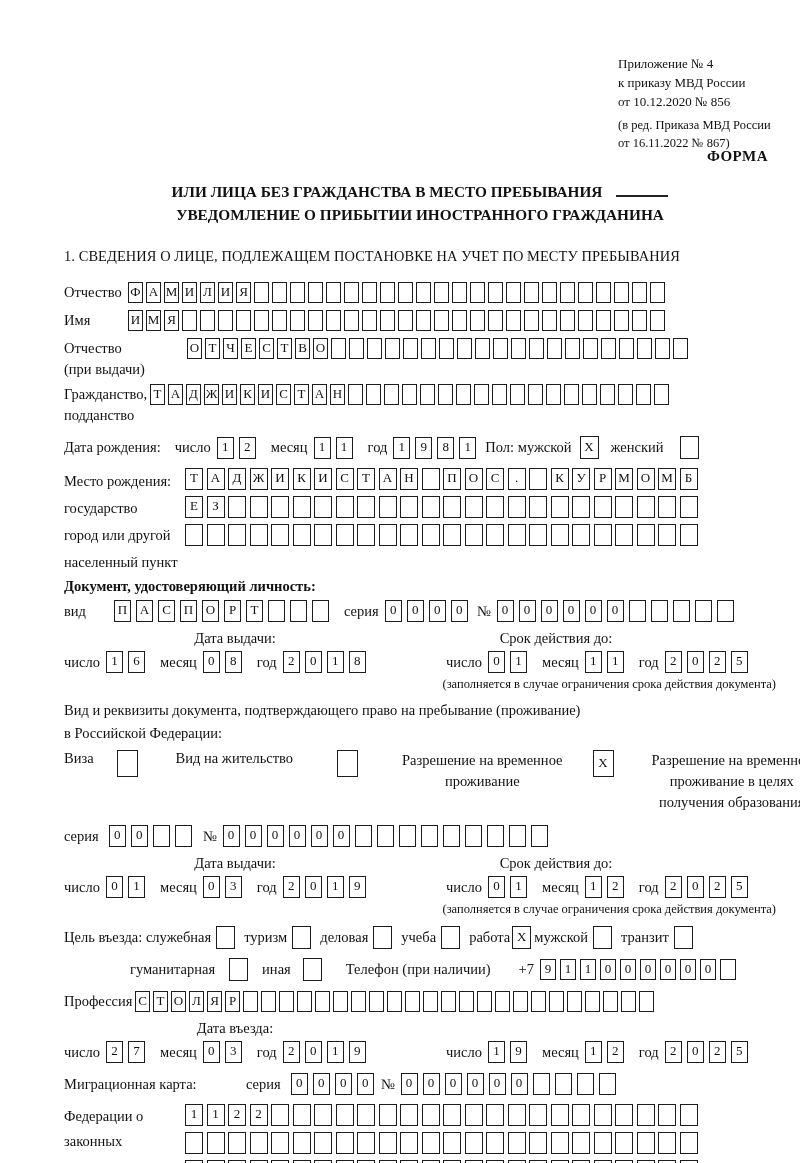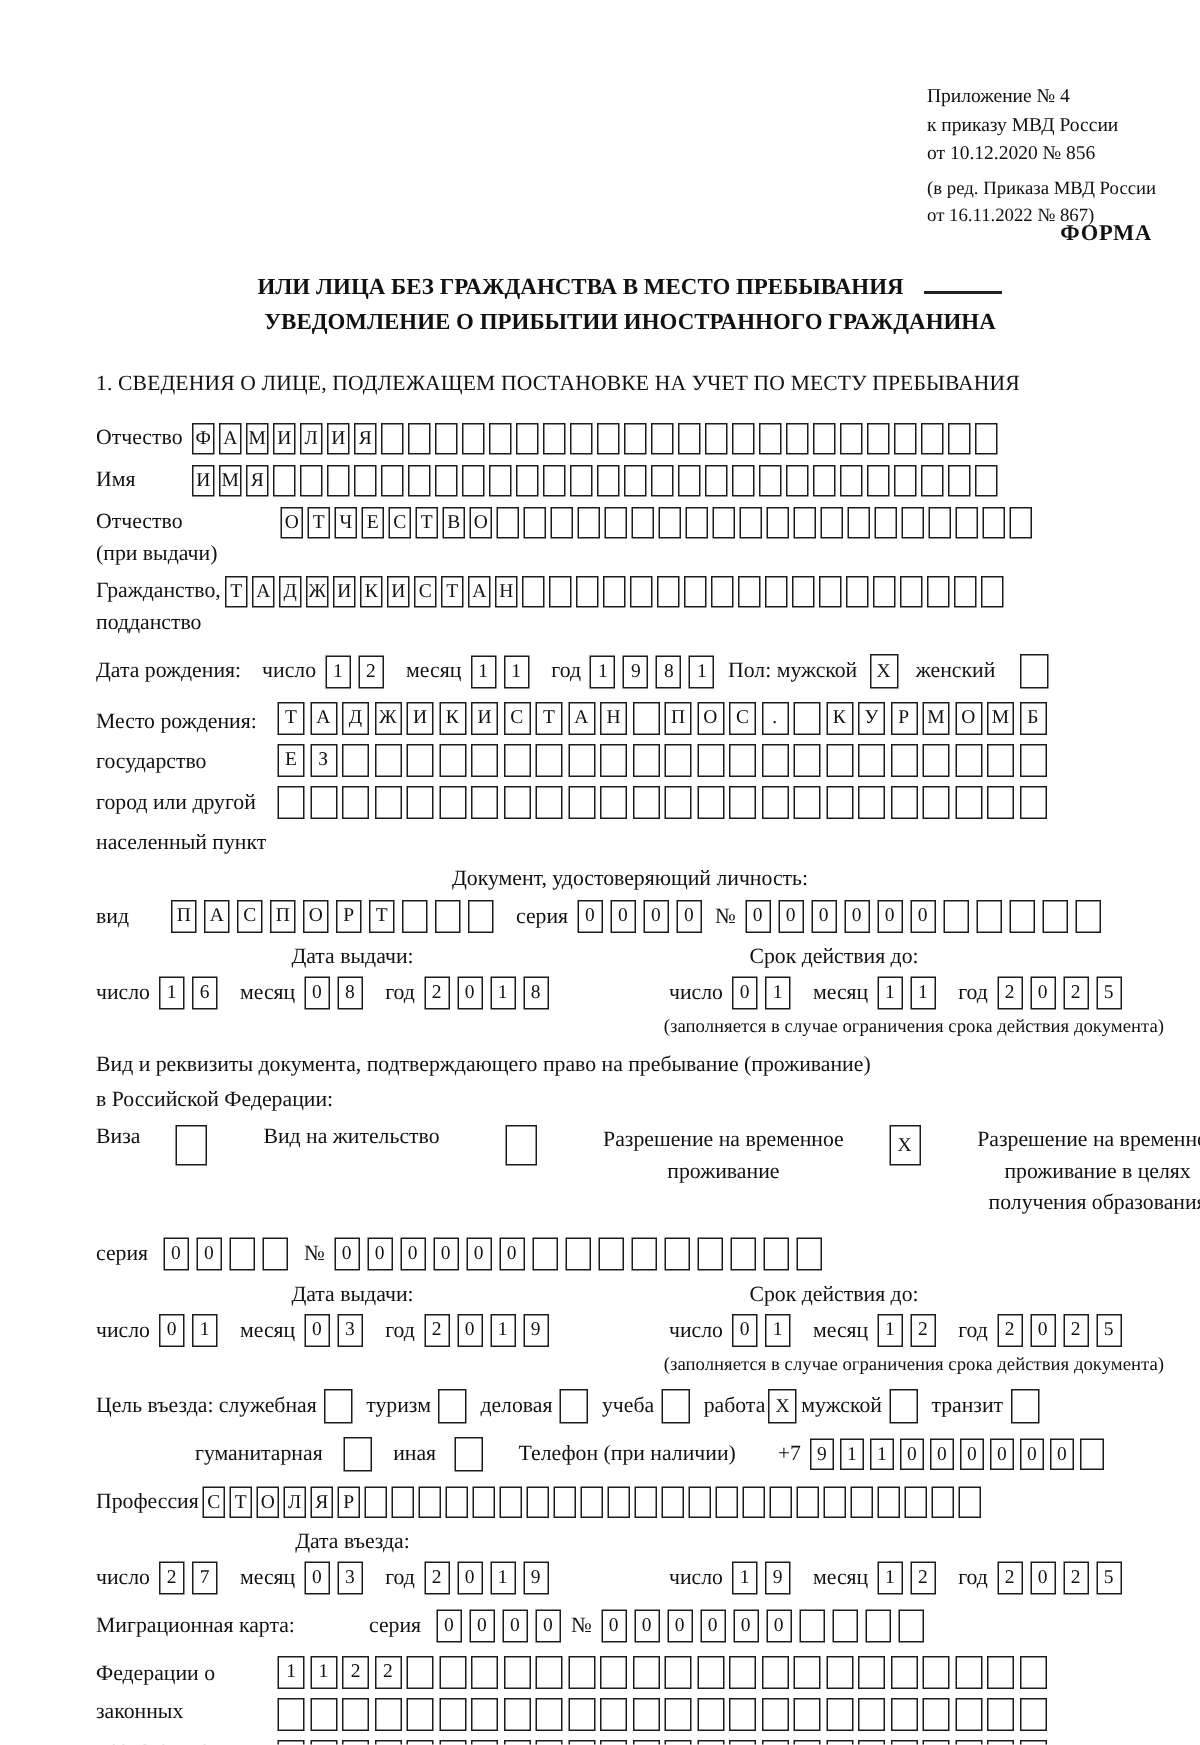--- a/index.html
+++ b/index.html
@@ -337,21 +337,21 @@
             <span></span>
             <span></span>
             <span></span>
             <span></span>
             <span></span>
             <span></span>
           </div>
       </div>
     </div>
 
-    <div style="text-align:center;font-weight:normal;margin-top:2px;">Документ, удостоверяющий личность:</div>
+    <div style="font-weight:bold;margin-top:2px;">Документ, удостоверяющий личность:</div>
 
     <div class="frow" style="margin-top:5px;">
       <span class="lab" style="width:50px;">вид</span>
       <span class="cells cd">
           <span>П</span>
           <span>А</span>
           <span>С</span>
           <span>П</span>
           <span>О</span>
           <span>Р</span>

